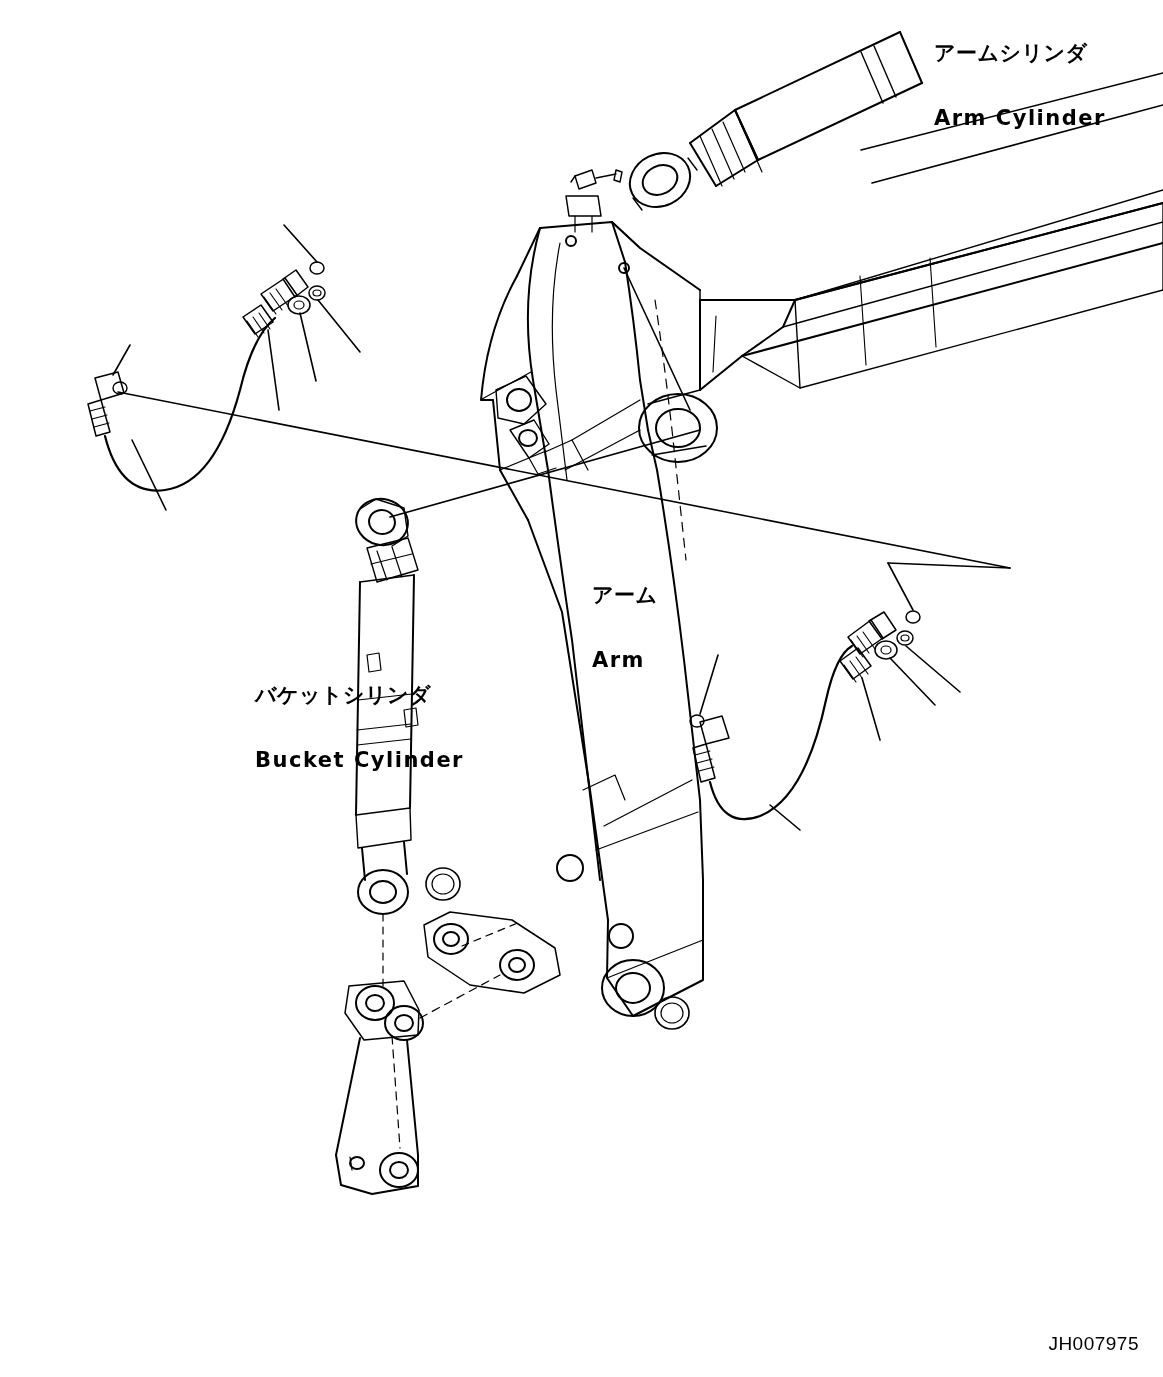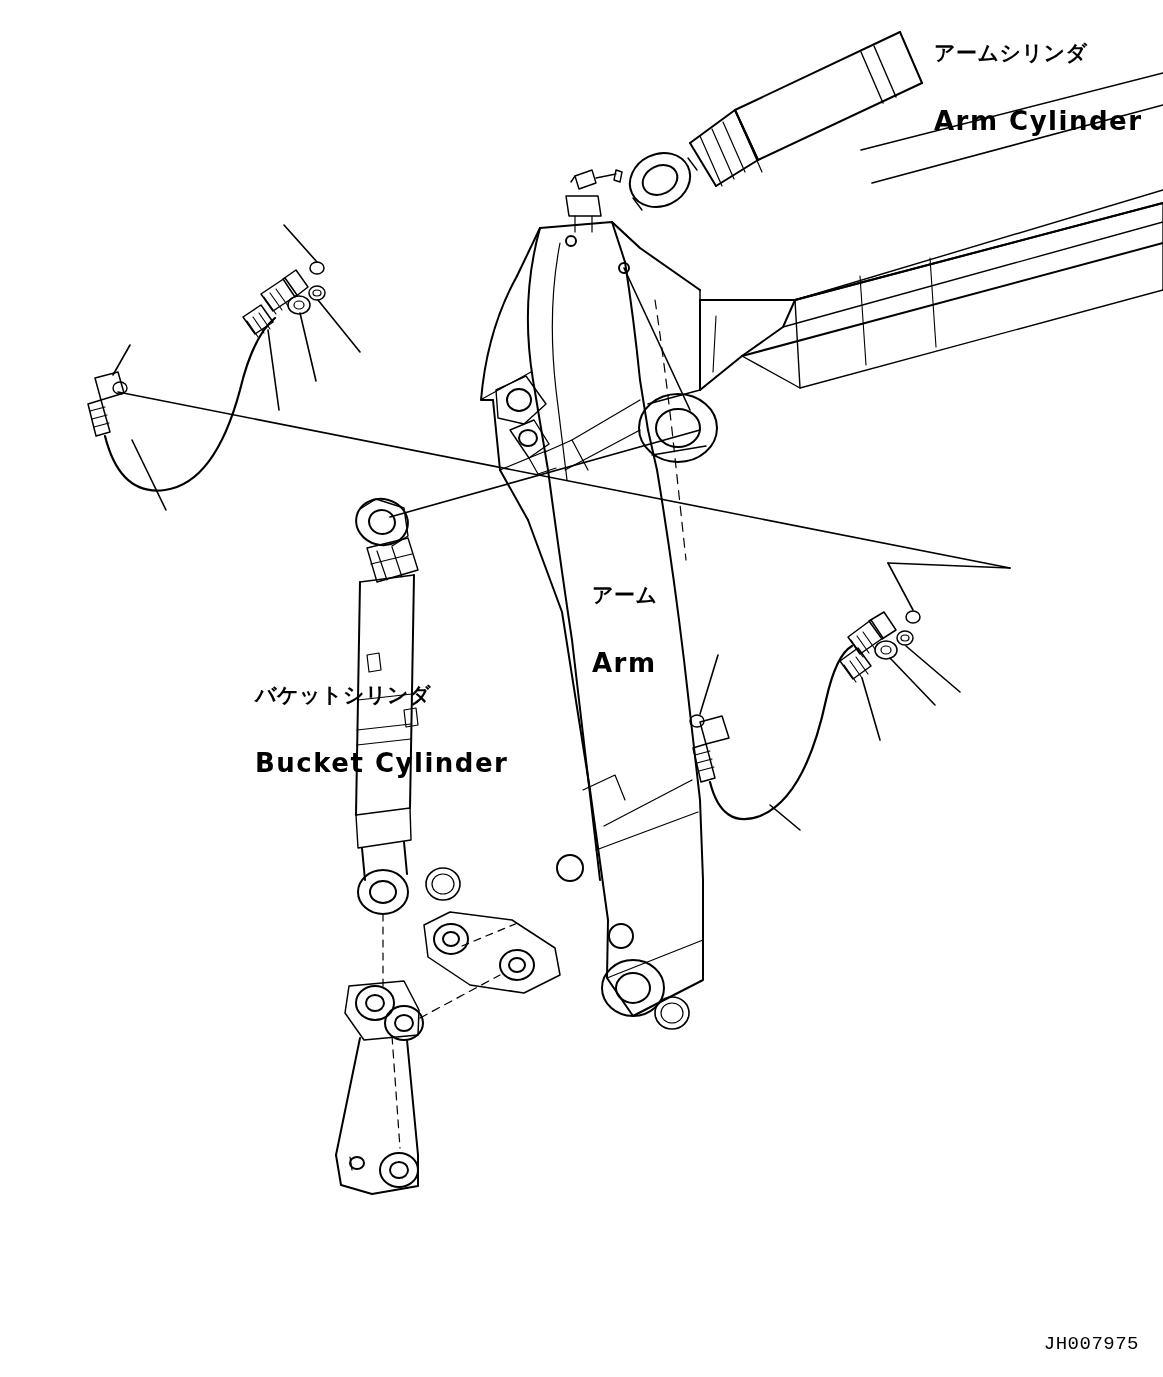--- a/index.html
+++ b/index.html
@@ -36,30 +36,30 @@
     font-family: "DejaVu Sans", sans-serif;
     letter-spacing: 0.5px;
   }
   .lbl .jp {
     display: block;
     font-size: 21px;
     font-weight: 700;
   }
   .lbl .en {
     display: block;
-    font-size: 26px;
+    font-size: 21px;
     font-weight: 700;
     letter-spacing: 1.5px;
   }
   #drawing-number {
     position: absolute;
     right: 24px;
     bottom: 22px;
     font-size: 19px;
-    font-family: Liberation Mono, monospace;
+    font-family: Liberation Sans, sans-serif;
     letter-spacing: 0.5px;
   }
 </style>
 </head>
 <body>
 
 <div id="diagram-root">
 
   <svg class="art" viewBox="0 0 1163 1377">
     <g fill="none" stroke="#000000" stroke-width="2" stroke-linecap="round" stroke-linejoin="round">

